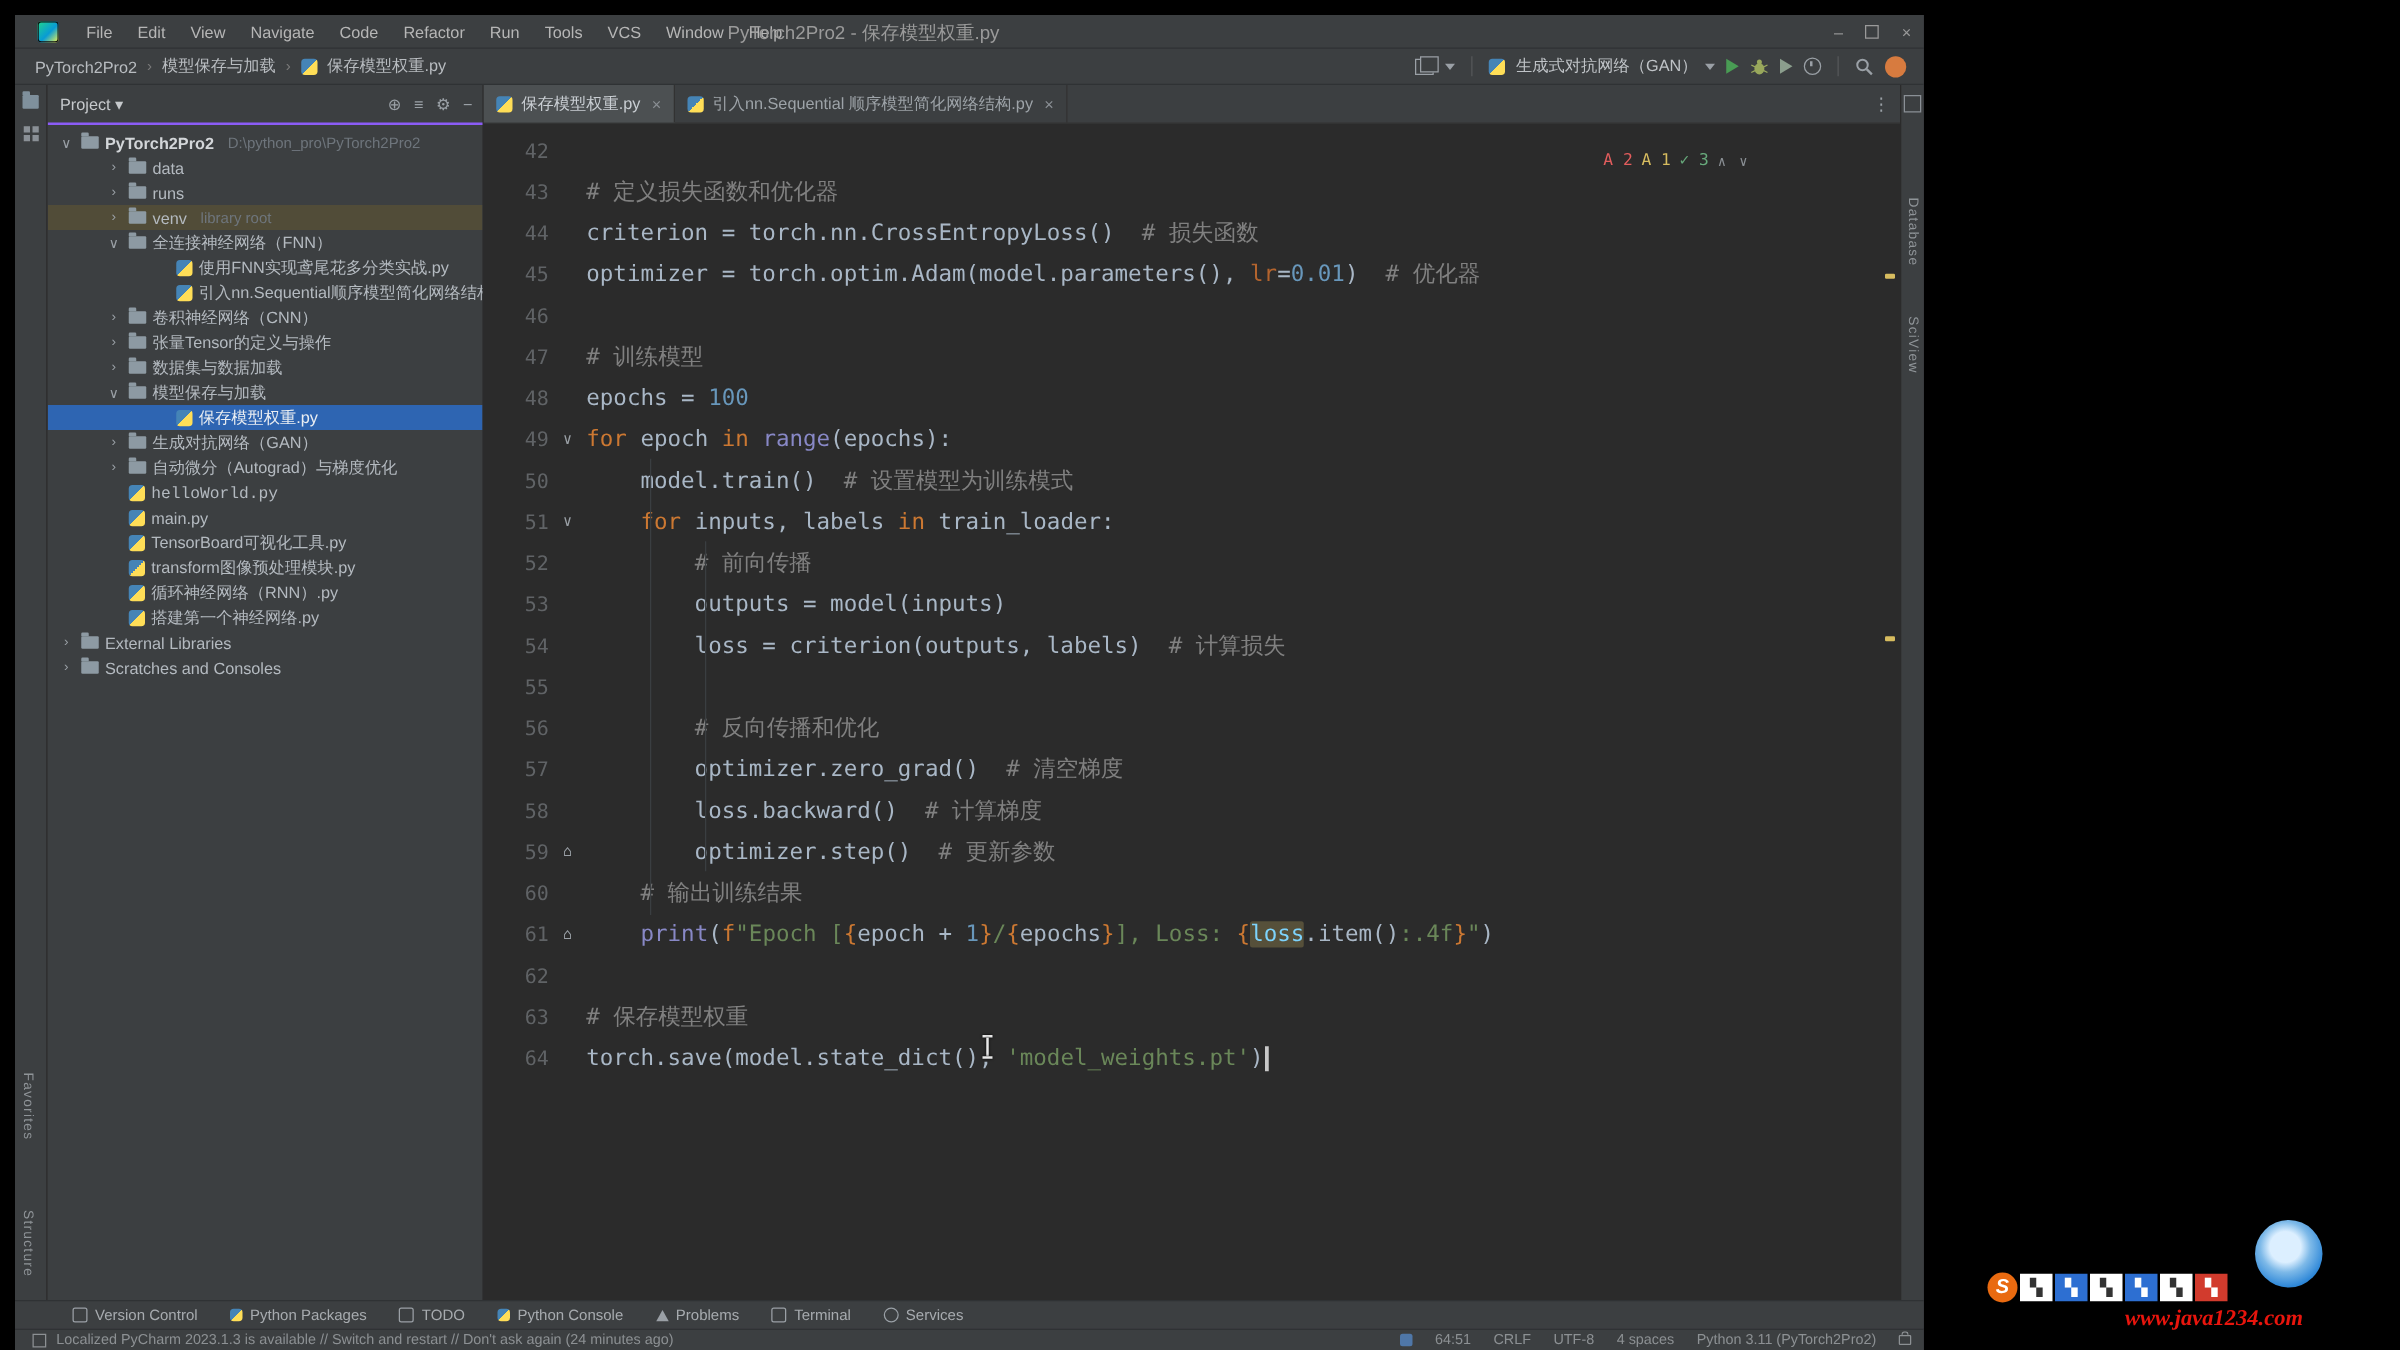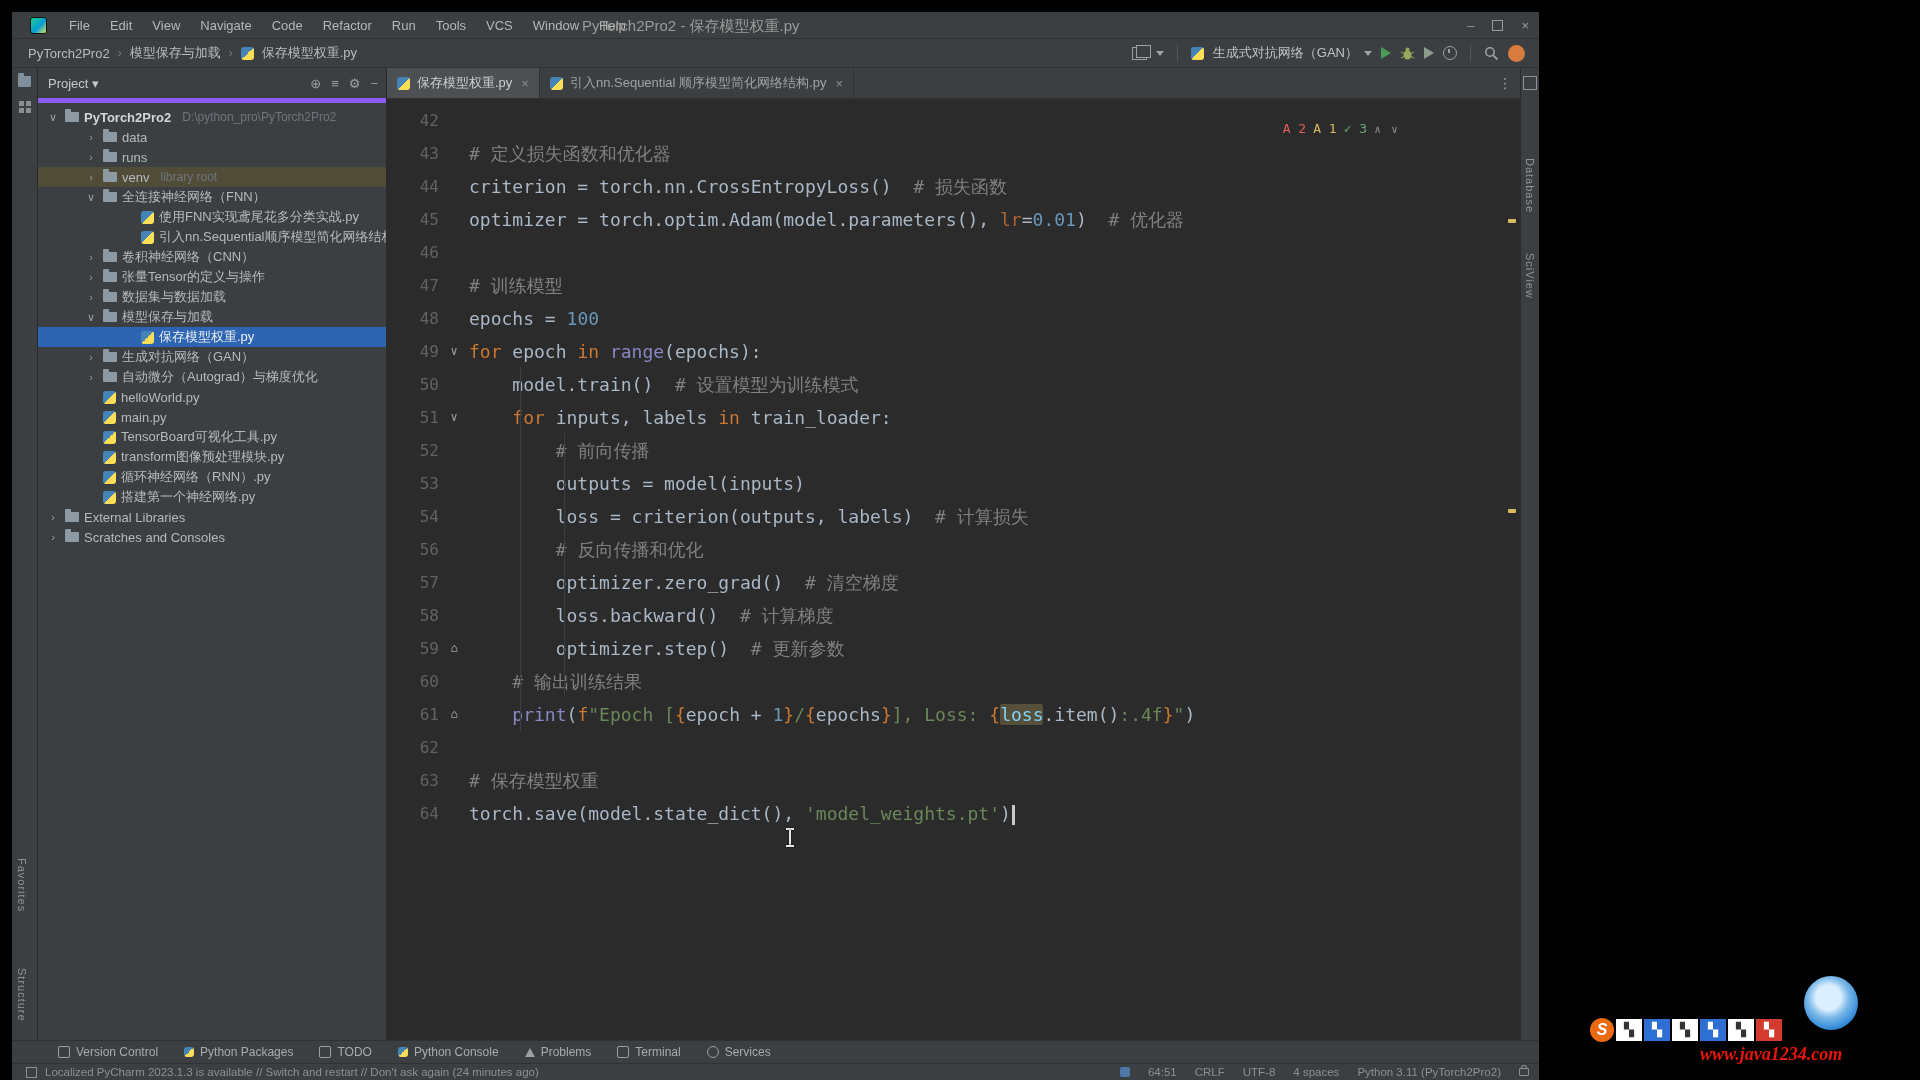--- a/index.html
+++ b/index.html
@@ -42,21 +42,21 @@
   .s-grid{width:12px;height:12px;margin:14px auto 0;background:
     linear-gradient(#8a9096,#8a9096) 0 0/5px 5px no-repeat,
     linear-gradient(#8a9096,#8a9096) 7px 0/5px 5px no-repeat,
     linear-gradient(#8a9096,#8a9096) 0 7px/5px 5px no-repeat,
     linear-gradient(#8a9096,#8a9096) 7px 7px/5px 5px no-repeat;}
   .vlabel{position:absolute;left:4px;writing-mode:vertical-rl;font-size:11px;color:#8f9498;letter-spacing:1px;}
   .stripe-r .vlabel{left:3px;}
   .s-box{width:12px;height:12px;border:1px solid #8a9096;margin:8px auto 0;}
   
   .panel{width:348px;background:#3c3f41;border-right:1px solid #282828;display:flex;flex-direction:column;min-height:0;}
-  .panel-head{height:30px;display:flex;align-items:center;padding:0 8px 0 10px;font-size:13px;color:#c6c9cc;border-bottom:5px solid #8b5cf6;}
+  .panel-head{height:30px;display:flex;align-items:center;padding:0 8px 0 10px;font-size:13px;color:#c6c9cc;border-bottom:2px solid #8b5cf6;}
   .panel-head .ph-icons{margin-left:auto;display:flex;gap:10px;color:#9aa0a6;font-size:13px;}
   .tree{flex:1;overflow:hidden;padding-top:4px;font-size:13px;}
   .trow{height:20px;display:flex;align-items:center;white-space:nowrap;color:#b4bac0;}
   .trow .tw{display:inline-flex;align-items:center;gap:5px;}
   .t-chev{width:14px;text-align:center;color:#9aa0a6;font-size:11px;flex:0 0 auto;}
   .t-folder{width:14px;height:10px;background:#8d9aa3;border-radius:1px;position:relative;flex:0 0 auto;}
   .t-folder:before{content:"";position:absolute;left:0;top:-3px;width:6px;height:3px;background:#8d9aa3;border-radius:1px 1px 0 0;}
   .t-py{width:13px;height:13px;border-radius:3px;background:linear-gradient(135deg,#4584b6 0 50%,#ffde57 50% 100%);flex:0 0 auto;}
   .trow.sel{background:#2e65b2;color:#eaeef2;}
   .trow.hl{background:#514c38;}
@@ -296,21 +296,21 @@
               <span>生成对抗网络（GAN）</span>
             </span>
           </div>
           <div class="trow" style="padding-left: 46px;">
             <span class="tw">
               <span class="t-chev">›</span>
               <span class="t-folder"></span>
               <span>自动微分（Autograd）与梯度优化</span>
             </span>
           </div>
-          <div class="trow" style="padding-left: 46px;">
+          <div class="trow" style="padding-left: 46px; font-family: Liberation Mono, monospace;">
             <span class="tw">
               <span class="t-chev"></span>
               <span class="t-py"></span>
               <span>helloWorld.py</span>
             </span>
           </div>
           <div class="trow" style="padding-left: 46px;">
             <span class="tw">
               <span class="t-chev"></span>
               <span class="t-py"></span>
@@ -393,20 +393,21 @@
           <div class="cline"><span class="ln">45</span><span class="gut"></span><span class="tok d">optimizer = torch.optim.Adam(model.parameters(), </span><span class="tok pa">lr</span><span class="tok d">=</span><span class="tok n">0.01</span><span class="tok d">)</span><span class="tok sp">  </span><span class="tok c"># 优化器</span></div>
           <div class="cline"><span class="ln">46</span><span class="gut"></span></div>
           <div class="cline"><span class="ln">47</span><span class="gut"></span><span class="tok c"># 训练模型</span></div>
           <div class="cline"><span class="ln">48</span><span class="gut"></span><span class="tok d">epochs = </span><span class="tok n">100</span></div>
           <div class="cline"><span class="ln">49</span><span class="gut">∨</span><span class="tok k">for</span><span class="tok d"> epoch </span><span class="tok k">in</span><span class="tok d"> </span><span class="tok b">range</span><span class="tok d">(epochs):</span></div>
           <div class="cline"><span class="ln">50</span><span class="gut"></span><span class="tok d">    model.train()</span><span class="tok sp">  </span><span class="tok c"># 设置模型为训练模式</span></div>
           <div class="cline"><span class="ln">51</span><span class="gut">∨</span><span class="tok d">    </span><span class="tok k">for</span><span class="tok d"> inputs, labels </span><span class="tok k">in</span><span class="tok d"> train_loader:</span></div>
           <div class="cline"><span class="ln">52</span><span class="gut"></span><span class="tok d">        </span><span class="tok c"># 前向传播</span></div>
           <div class="cline"><span class="ln">53</span><span class="gut"></span><span class="tok d">        outputs = model(inputs)</span></div>
           <div class="cline"><span class="ln">54</span><span class="gut"></span><span class="tok d">        loss = criterion(outputs, labels)</span><span class="tok sp">  </span><span class="tok c"># 计算损失</span></div>
+          <div class="cline"><span class="ln">55</span><span class="gut"></span></div>
           <div class="cline"><span class="ln">56</span><span class="gut"></span><span class="tok d">        </span><span class="tok c"># 反向传播和优化</span></div>
           <div class="cline"><span class="ln">57</span><span class="gut"></span><span class="tok d">        optimizer.zero_grad()</span><span class="tok sp">  </span><span class="tok c"># 清空梯度</span></div>
           <div class="cline"><span class="ln">58</span><span class="gut"></span><span class="tok d">        loss.backward()</span><span class="tok sp">  </span><span class="tok c"># 计算梯度</span></div>
           <div class="cline"><span class="ln">59</span><span class="gut">⌂</span><span class="tok d">        optimizer.step()</span><span class="tok sp">  </span><span class="tok c"># 更新参数</span></div>
           <div class="cline"><span class="ln">60</span><span class="gut"></span><span class="tok d">    </span><span class="tok c"># 输出训练结果</span></div>
           <div class="cline"><span class="ln">61</span><span class="gut">⌂</span><span class="tok d">    </span><span class="tok b">print</span><span class="tok d">(</span><span class="tok k">f</span><span class="tok s">"Epoch [</span><span class="tok br">{</span><span class="tok d">epoch + </span><span class="tok n">1</span><span class="tok br">}</span><span class="tok s">/</span><span class="tok br">{</span><span class="tok d">epochs</span><span class="tok br">}</span><span class="tok s">], Loss: </span><span class="tok br">{</span><span class="tok hl">loss</span><span class="tok d">.item()</span><span class="tok s">:.4f</span><span class="tok br">}</span><span class="tok s">"</span><span class="tok d">)</span></div>
           <div class="cline"><span class="ln">62</span><span class="gut"></span></div>
           <div class="cline"><span class="ln">63</span><span class="gut"></span><span class="tok c"># 保存模型权重</span></div>
           <div class="cline"><span class="ln">64</span><span class="gut"></span><span class="tok d">torch.save(model.state_dict(), </span><span class="tok s">'model_weights.pt'</span><span class="tok d">)</span><span class="caret"></span></div>
         </div>

